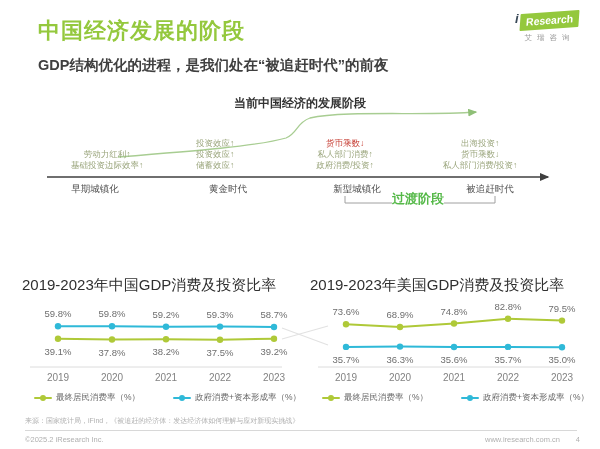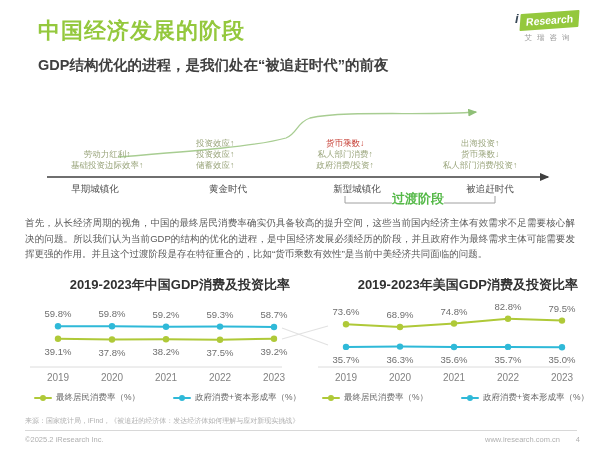--- a/index.html
+++ b/index.html
@@ -23,21 +23,21 @@
   .stage-label{position:absolute;top:183px;transform:translateX(-50%);font-size:9.5px;color:#4f4f4f;white-space:nowrap;}
   .factor-group{position:absolute;transform:translateX(-50%);text-align:center;font-size:8.5px;
     line-height:11px;color:#9aa57c;white-space:nowrap;}
   .factor-item.red{color:#c5392f;}
   .transition-label{left:418px;top:190px;transform:translateX(-50%);font-size:13px;font-weight:bold;color:#56b949;white-space:nowrap;}
   
   .analysis{left:25px;top:215px;width:550px;font-size:9.5px;line-height:15.5px;color:#595959;text-align:justify;}
   
   .chart{position:absolute;top:276px;width:268px;}
   .chart-0{left:22px;} .chart-1{left:310px;}
-  .chart-title{text-align:right;font-size:13px;font-weight:bold;color:#303030;height:22px;}
+  .chart-title{text-align:left;font-size:15px;font-weight:normal;color:#303030;height:22px;}
   svg.plot{display:block;overflow:visible;}
   .val{font-size:9.5px;fill:#6e6e6e;text-anchor:middle;font-family:"Liberation Sans","DejaVu Sans",sans-serif;}
   .yr{font-size:10px;fill:#828282;text-anchor:middle;font-family:"Liberation Sans","DejaVu Sans",sans-serif;}
   .legend{display:flex;gap:33px;align-items:center;padding-left:12px;margin-top:6px;}
   .legend-item{display:flex;align-items:center;gap:4px;font-size:8.5px;color:#666;white-space:nowrap;}
   .lg-line{display:inline-block;width:18px;height:2px;position:relative;border-radius:1px;}
   .lg-dot{position:absolute;left:50%;top:50%;width:6px;height:6px;border-radius:50%;transform:translate(-50%,-50%);}
   
   .source-note{left:25px;top:416px;font-size:7px;color:#b0b0b0;}
   .footer-line{left:25px;top:430px;width:552px;height:1px;background:#d8d8d8;}
@@ -70,20 +70,21 @@
   <div class="abs page-subtitle">GDP结构优化的进程，是我们处在“被追赶时代”的前夜</div>
 
   <div class="abs logo">
     <div class="logo-row">
       <span class="logo-i">i</span>
       <span class="logo-badge">Research</span>
     </div>
     <div class="logo-cn">艾瑞咨询</div>
   </div>
 
+  <div class="abs diagram-title">当前中国经济的发展阶段</div>
   <div id="factor-groups">
       <div class="factor-group" style="left: 107px; top: 149px;">
         <div class="factor-item">劳动力红利↑</div>
         <div class="factor-item">基础投资边际效率↑</div>
       </div>
       <div class="factor-group" style="left: 215px; top: 138px;">
         <div class="factor-item">投资效应↑</div>
         <div class="factor-item">投资效应↑</div>
         <div class="factor-item">储蓄效应↑</div>
       </div>
@@ -99,21 +100,20 @@
       </div>
     </div>
   <div id="stage-labels">
       <div class="stage-label" style="left: 95px;">早期城镇化</div>
       <div class="stage-label" style="left: 228px;">黄金时代</div>
       <div class="stage-label" style="left: 357px;">新型城镇化</div>
       <div class="stage-label" style="left: 490px;">被追赶时代</div>
     </div>
   <div class="abs transition-label">过渡阶段</div>
 
-  <div class="abs analysis">首先，从长经济周期的视角，中国的最终居民消费率确实仍具备较高的提升空间，这些当前国内经济主体有效需求不足需要核心解决的问题。所以我们认为当前GDP的结构的优化的进程，是中国经济发展必须经历的阶段，并且政府作为最终需求主体可能需要发挥更强的作用。并且这个过渡阶段是存在特征重合的，比如“货币乘数有效性”是当前中美经济共同面临的问题。</div>
 
   <div class="chart chart-0">
     <div class="chart-title">2019-2023年中国GDP消费及投资比率</div>
     <svg class="plot" width="268" height="88" viewBox="0 0 268 88">
         <line x1="8" y1="69" x2="260" y2="69" stroke="#dcdcdc" stroke-width="1"></line>
         <text class="yr" x="36" y="83">2019</text>
         <text class="yr" x="90" y="83">2020</text>
         <text class="yr" x="144" y="83">2021</text>
         <text class="yr" x="198" y="83">2022</text>
         <text class="yr" x="252" y="83">2023</text>

